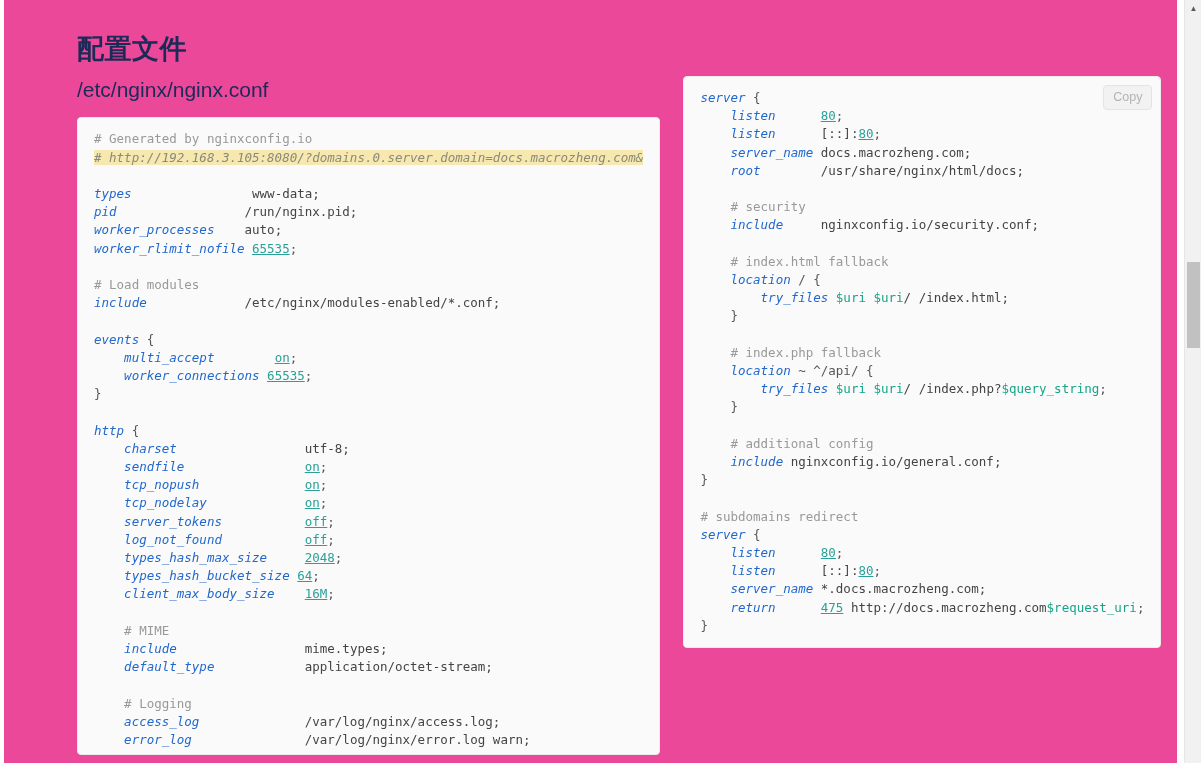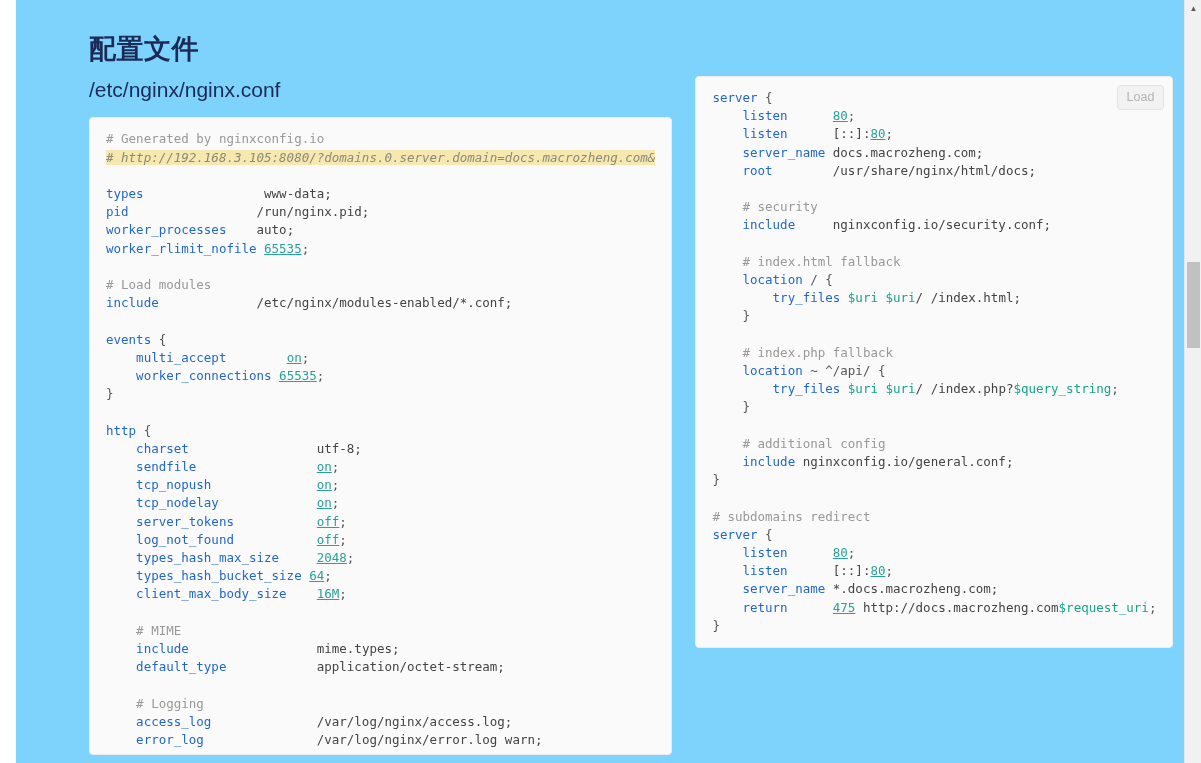--- a/index.html
+++ b/index.html
@@ -15,26 +15,26 @@
     position: relative;
     width: 1201px;
     height: 763px;
     background: #ffffff;
     overflow: hidden;
   }
 
   
   .content {
     position: absolute;
-    left: 16px; top: 0;
+    left: 4px; top: 0;
     width: 1173px;
     height: 763px;
     padding: 11px;
     overflow: hidden;
-    background: #7dd3fc;
+    background: #ec4899;
   }
 
   .page-title {
     position: absolute;
     left: 73px;
     top: 33px;
     margin: 0;
     font-size: 27px;
     font-weight: 700;
     line-height: 1.25;
@@ -84,21 +84,21 @@
     font-size: 12.5px;
     line-height: 18.2px;
     color: #444444;
     white-space: pre;
     tab-size: 4;
   }
 
   
   .c-comment   { color: #999999; }
   .c-comment-hl{ color: #8a8a7a; font-style: italic; background: #f7e8b0; }
-  .c-key       { color: #2268cc; }
+  .c-key       { color: #2268cc; font-style: italic; }
   .c-num       { color: #2aa198; text-decoration: underline; }
   .c-var       { color: #17a589; }
   .c-punct     { color: #555555; }
   .c-text      { color: #444444; }
 
   
   .copy-btn {
     position: absolute;
     top: 8px;
     right: 8px;
@@ -192,21 +192,21 @@
 <span class="c-comment">    # Logging</span>
 <span class="c-key">    access_log</span><span class="c-text">              /var/log/nginx/access.log;</span>
 <span class="c-key">    error_log</span><span class="c-text">               /var/log/nginx/error.log warn;</span>
 </pre>
           </div>
         </div>
       </div>
 
       <div class="col right">
         <div class="code-wrap">
-          <button class="copy-btn">Load</button>
+          <button class="copy-btn">Copy</button>
           <div class="code-scroll">
             <pre class="code"><span class="c-key">server</span><span class="c-punct"> {</span>
 <span class="c-key">    listen</span><span class="c-text">      </span><span class="c-num">80</span><span class="c-punct">;</span>
 <span class="c-key">    listen</span><span class="c-text">      [::]:</span><span class="c-num">80</span><span class="c-punct">;</span>
 <span class="c-key">    server_name</span><span class="c-text"> docs.macrozheng.com;</span>
 <span class="c-key">    root</span><span class="c-text">        /usr/share/nginx/html/docs;</span>
 
 <span class="c-comment">    # security</span>
 <span class="c-key">    include</span><span class="c-text">     nginxconfig.io/security.conf;</span>
 

